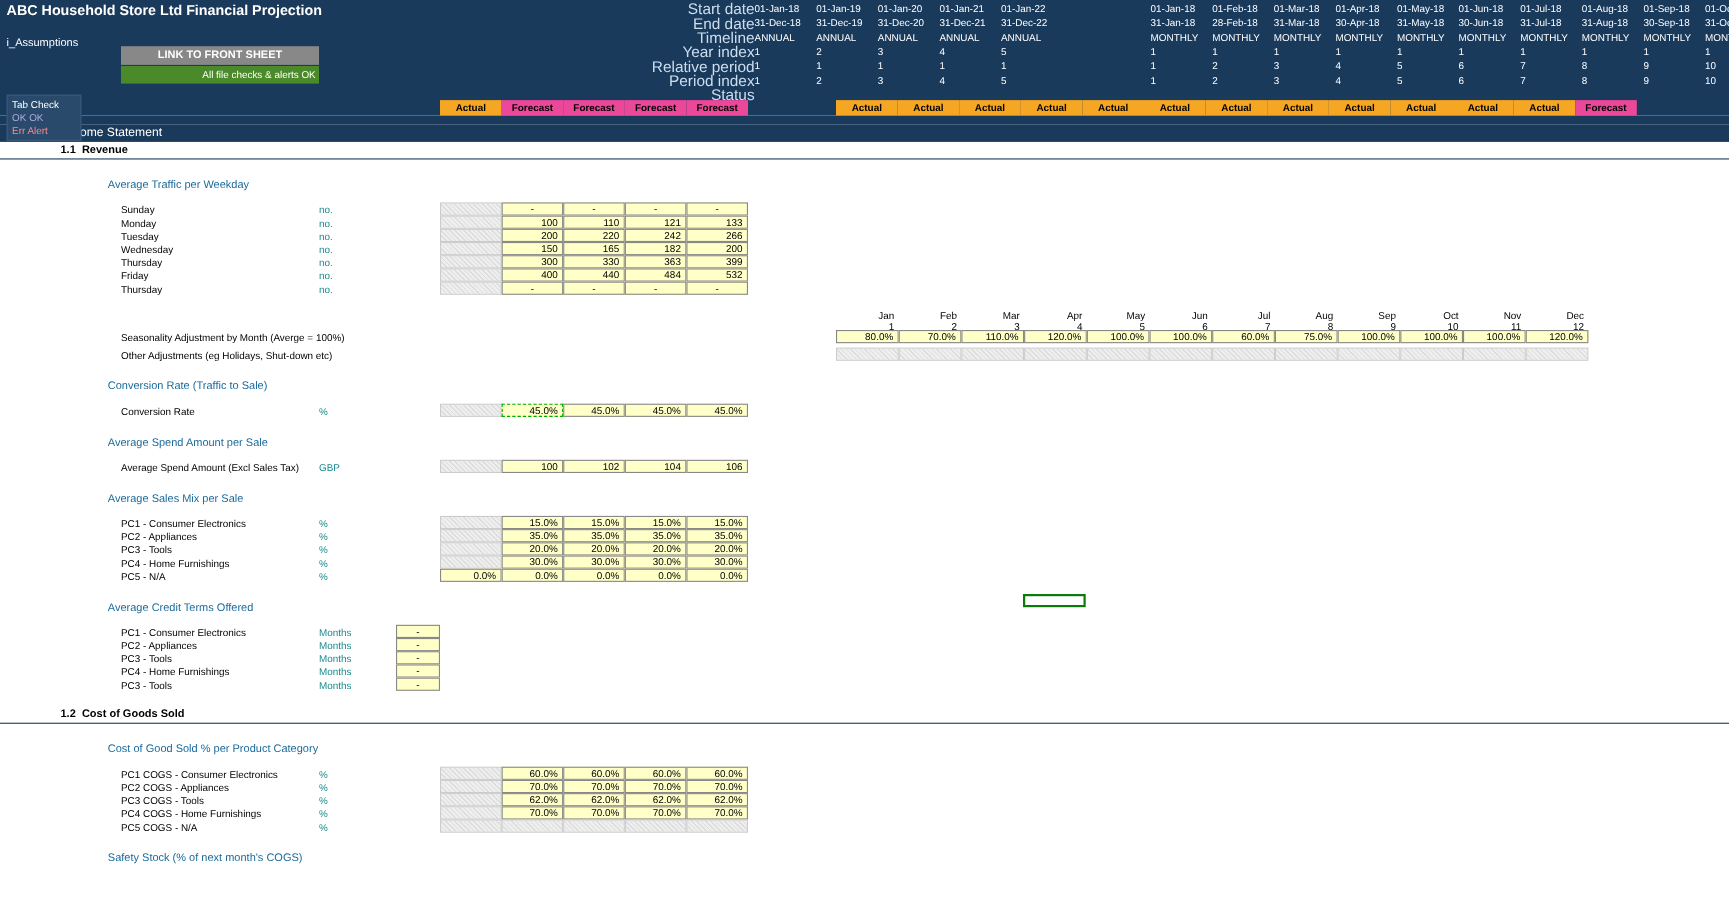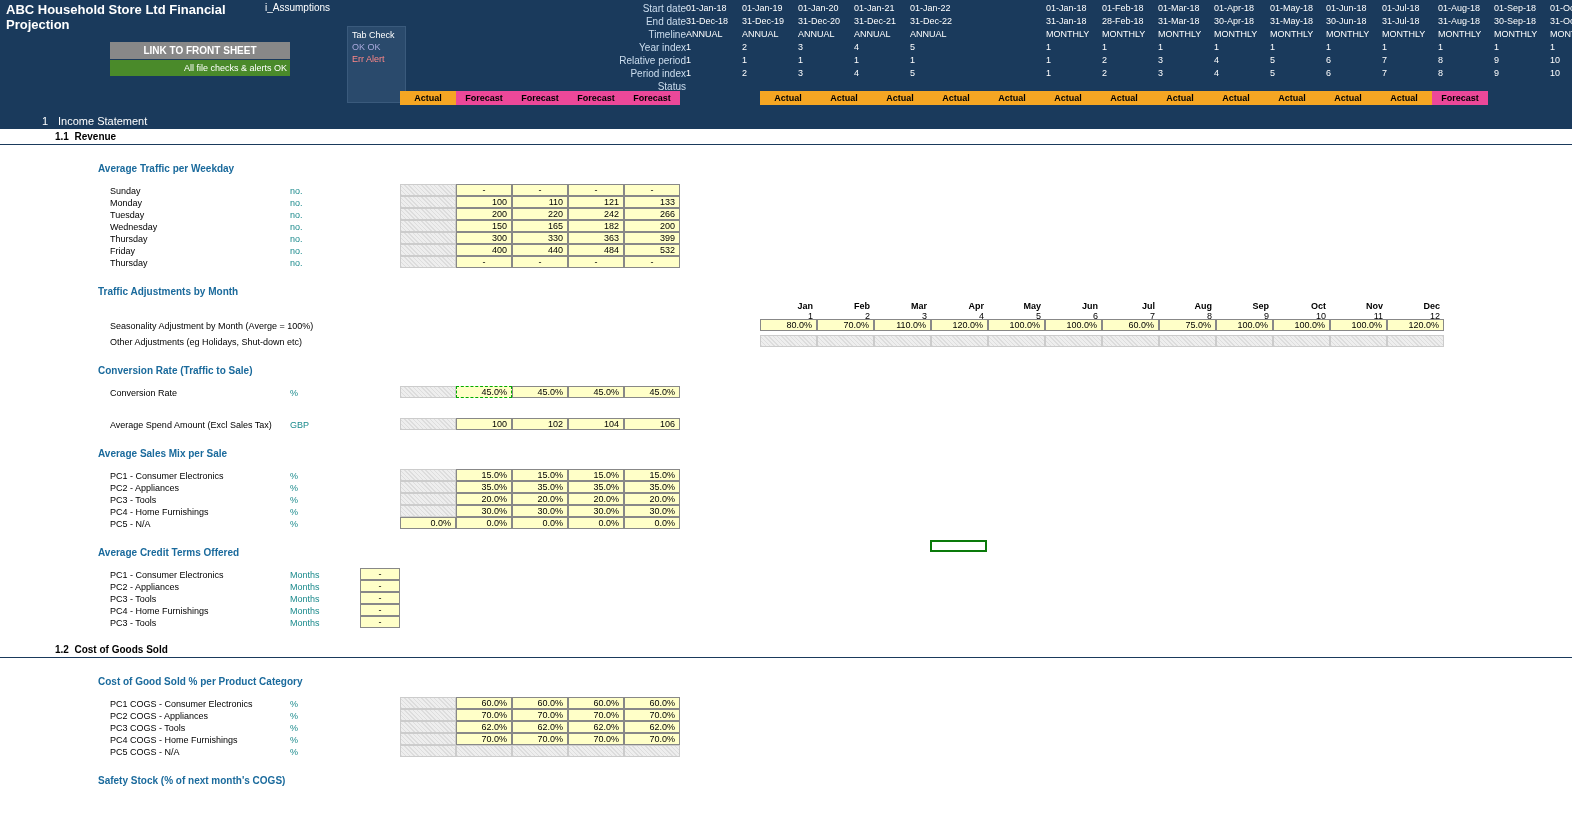--- a/index.html
+++ b/index.html
@@ -1,52 +1,52 @@
 <!DOCTYPE html>
 <html><head>
 <meta charset="utf-8">
 <style>
 *{box-sizing:border-box;margin:0;padding:0}
 body{font-family:Arial,sans-serif;font-size:9px;background:#fff;color:#000;width:1572px}
 .hdr{background:#1a3a5c;color:#fff;padding:2px 6px;display:grid;grid-template-columns:400px 280px auto;height:105px;position:relative}
-.hdr-left{display:flex;gap:17px}
+.hdr-left{display:flex;flex-direction:column;gap:17px}
 .title{font-size:13px;font-weight:bold}
 .subtitle{font-size:10px}
 .tabcheck{background:#2a4a6c;border:1px solid #3a5a7c;padding:2px 4px;width:68px;margin-top:24px;font-size:9px}
 .tabcheck div{line-height:12px}
 .okok{color:#aad}
 .erralert{color:#f88}
 .link-btn{background:#888;color:#fff;text-align:center;padding:3px;font-size:10px;font-weight:bold;width:180px;position:absolute;left:110px;top:42px}
 .alerts-btn{background:#4a8a2a;color:#fff;text-align:right;padding:3px;font-size:9px;width:180px;position:absolute;left:110px;top:60px}
-.hdr-labels{text-align:right;font-size:10px;line-height:13px;color:#cde}
+.hdr-labels{text-align:right;font-size:14px;line-height:13px;color:#cde}
 .hdr-labels div{height:13px}
 .hdr-cols{display:flex;font-size:9px}
 .col{width:56px;text-align:left;padding-right:4px;line-height:13px}
 .col div{height:13px}
 .gap{width:80px}
 .status-row{display:flex;position:absolute;bottom:0;left:400px}
 .status-cell{width:56px;text-align:center;font-size:9px;font-weight:bold;padding:2px 0}
 .actual{background:#f5a623;color:#000}
 .forecast{background:#ec4899;color:#000}
 .sec-bar{background:#1a3a5c;height:8px}
 .sec-title{background:#1a3a5c;color:#fff;font-weight:normal;font-size:11px;padding:2px 8px}
 .sec-num{display:inline-block;width:40px;text-align:right;margin-right:10px}
 .sub-title{font-weight:bold;font-size:10px;padding:2px 8px 2px 55px;border-bottom:1px solid #1a3a5c}
-.section-h{color:#1a6a9c;font-weight:bold;font-size:10px;padding:4px 0 4px 98px}
+.section-h{color:#1a6a9c;font-weight:normal;font-size:10px;padding:4px 0 4px 98px}
 .content{padding-left:0}
 .row{display:flex;align-items:flex-end;height:12px;font-size:9px}
 .row-label{width:290px;padding-left:110px}
 .row-unit{width:60px;color:#1a8a8c;font-size:9px}
 .row-gap{width:50px}
 .cell-gray{width:56px;background:repeating-linear-gradient(45deg,#ddd,#ddd 1px,#eee 1px,#eee 3px);height:12px;border:1px solid #ccc}
 .cell-input{width:56px;background:#ffffc8;border:1px solid #888;text-align:right;padding-right:4px;height:12px;line-height:10px;font-size:9px}
 .cell-input.hl{border:1px dashed #0a0}
 .cell-dash{width:56px;background:#ffffc8;border:1px solid #888;text-align:center;height:12px;line-height:10px;font-size:9px}
 .vgap{height:14px}
-.month-hdr{display:flex;padding-left:760px;font-size:9px;font-weight:bold}
+.month-hdr{display:flex;padding-left:760px;font-size:9px;font-weight:normal}
 .month-hdr div{width:57px;text-align:right;padding-right:4px}
 .month-num{display:flex;padding-left:760px;font-size:9px}
 .month-num div{width:57px;text-align:right;padding-right:4px}
 .month-cells{display:flex;padding-left:760px}
 .month-cells .cell-input{width:57px}
 .month-cells .cell-gray{width:57px}
 .sel-cell{position:absolute;left:930px;top:540px;width:57px;height:12px;border:2px solid #0a7a0a;background:#fff}
 .indent2{padding-left:110px !important}
 </style>
 </head>
@@ -298,21 +298,20 @@
         <div class="row-gap"></div>
         <div class="cell-gray"></div>
         <div class="cell-dash">-</div>
         <div class="cell-dash">-</div>
         <div class="cell-dash">-</div>
         <div class="cell-dash">-</div>
       </div>
     </div>
 
 <div class="vgap"></div>
-<div class="section-h">Traffic Adjustments by Month</div>
 <div class="month-hdr" id="month-hdr">
       <div>Jan</div>
       <div>Feb</div>
       <div>Mar</div>
       <div>Apr</div>
       <div>May</div>
       <div>Jun</div>
       <div>Jul</div>
       <div>Aug</div>
       <div>Sep</div>
@@ -378,20 +377,21 @@
   <div class="row-unit">%</div>
   <div class="row-gap"></div>
   <div class="cell-gray"></div>
   <div class="cell-input hl">45.0%</div>
   <div class="cell-input">45.0%</div>
   <div class="cell-input">45.0%</div>
   <div class="cell-input">45.0%</div>
 </div>
 
 <div class="vgap"></div>
+<div class="section-h">Average Spend Amount per Sale</div>
 <div class="vgap" style="height:6px"></div>
 <div class="row">
   <div class="row-label">Average Spend Amount (Excl Sales Tax)</div>
   <div class="row-unit">GBP</div>
   <div class="row-gap"></div>
   <div class="cell-gray"></div>
   <div class="cell-input">100</div>
   <div class="cell-input">102</div>
   <div class="cell-input">104</div>
   <div class="cell-input">106</div>

